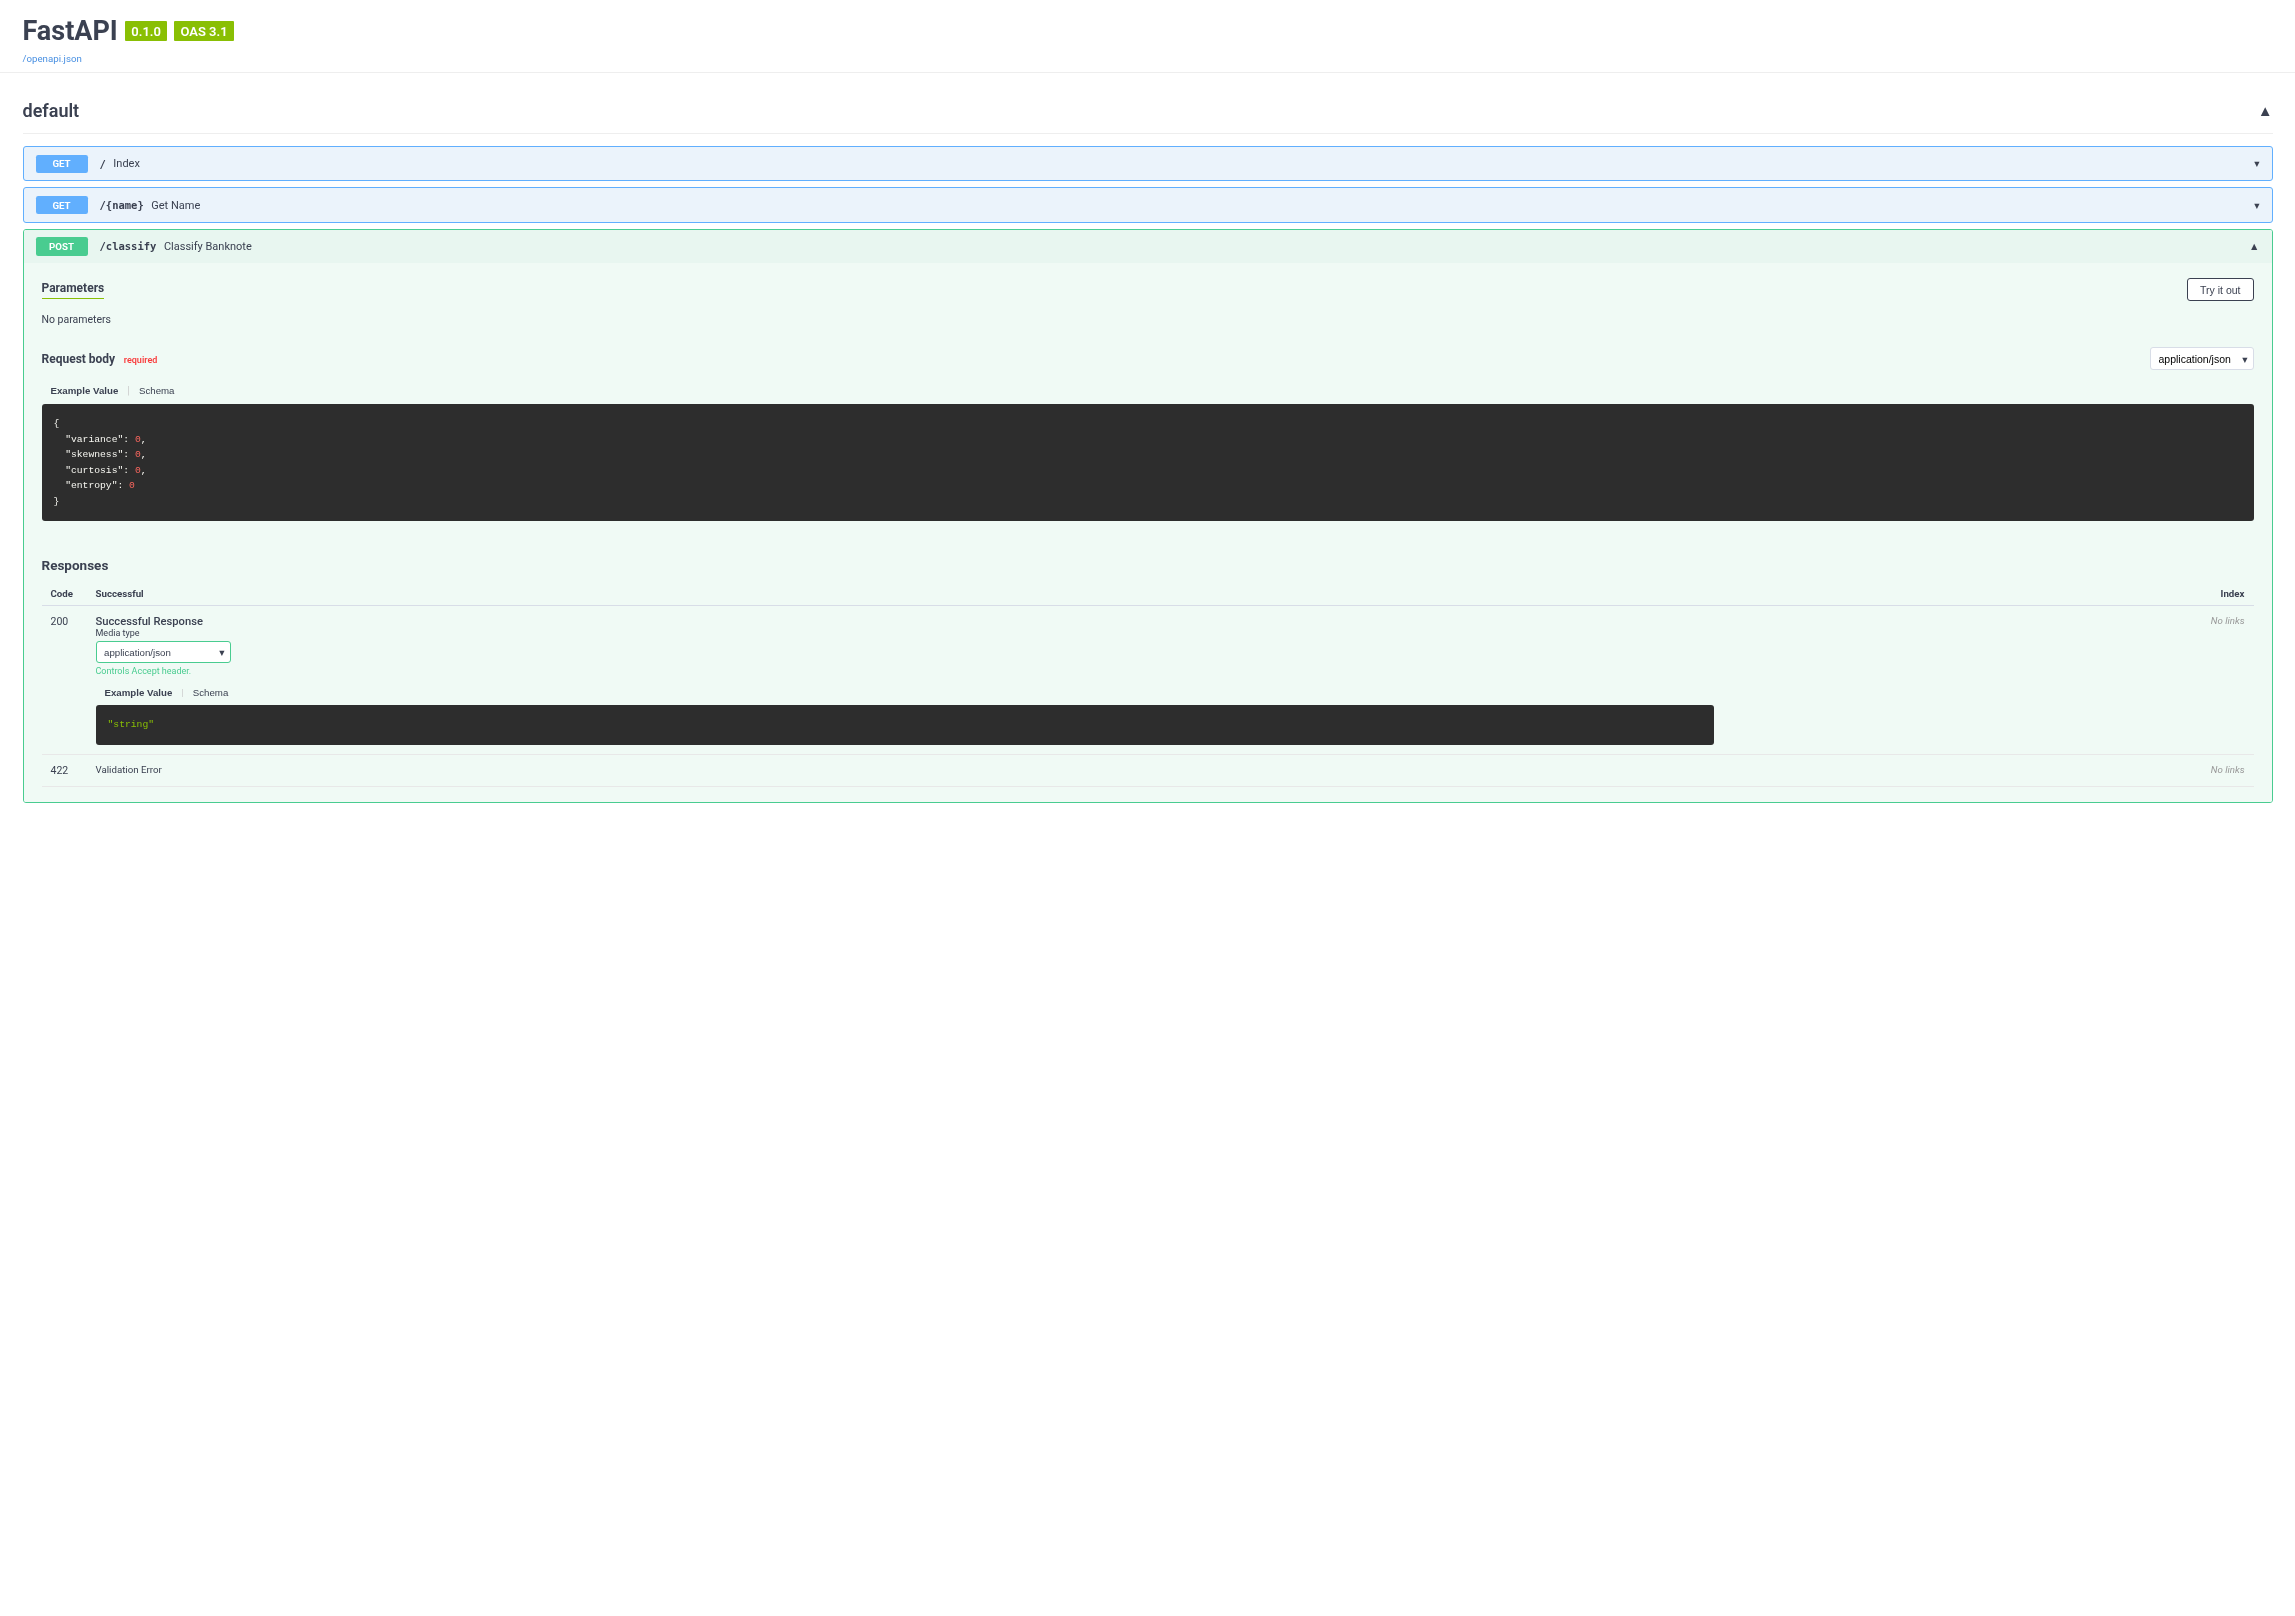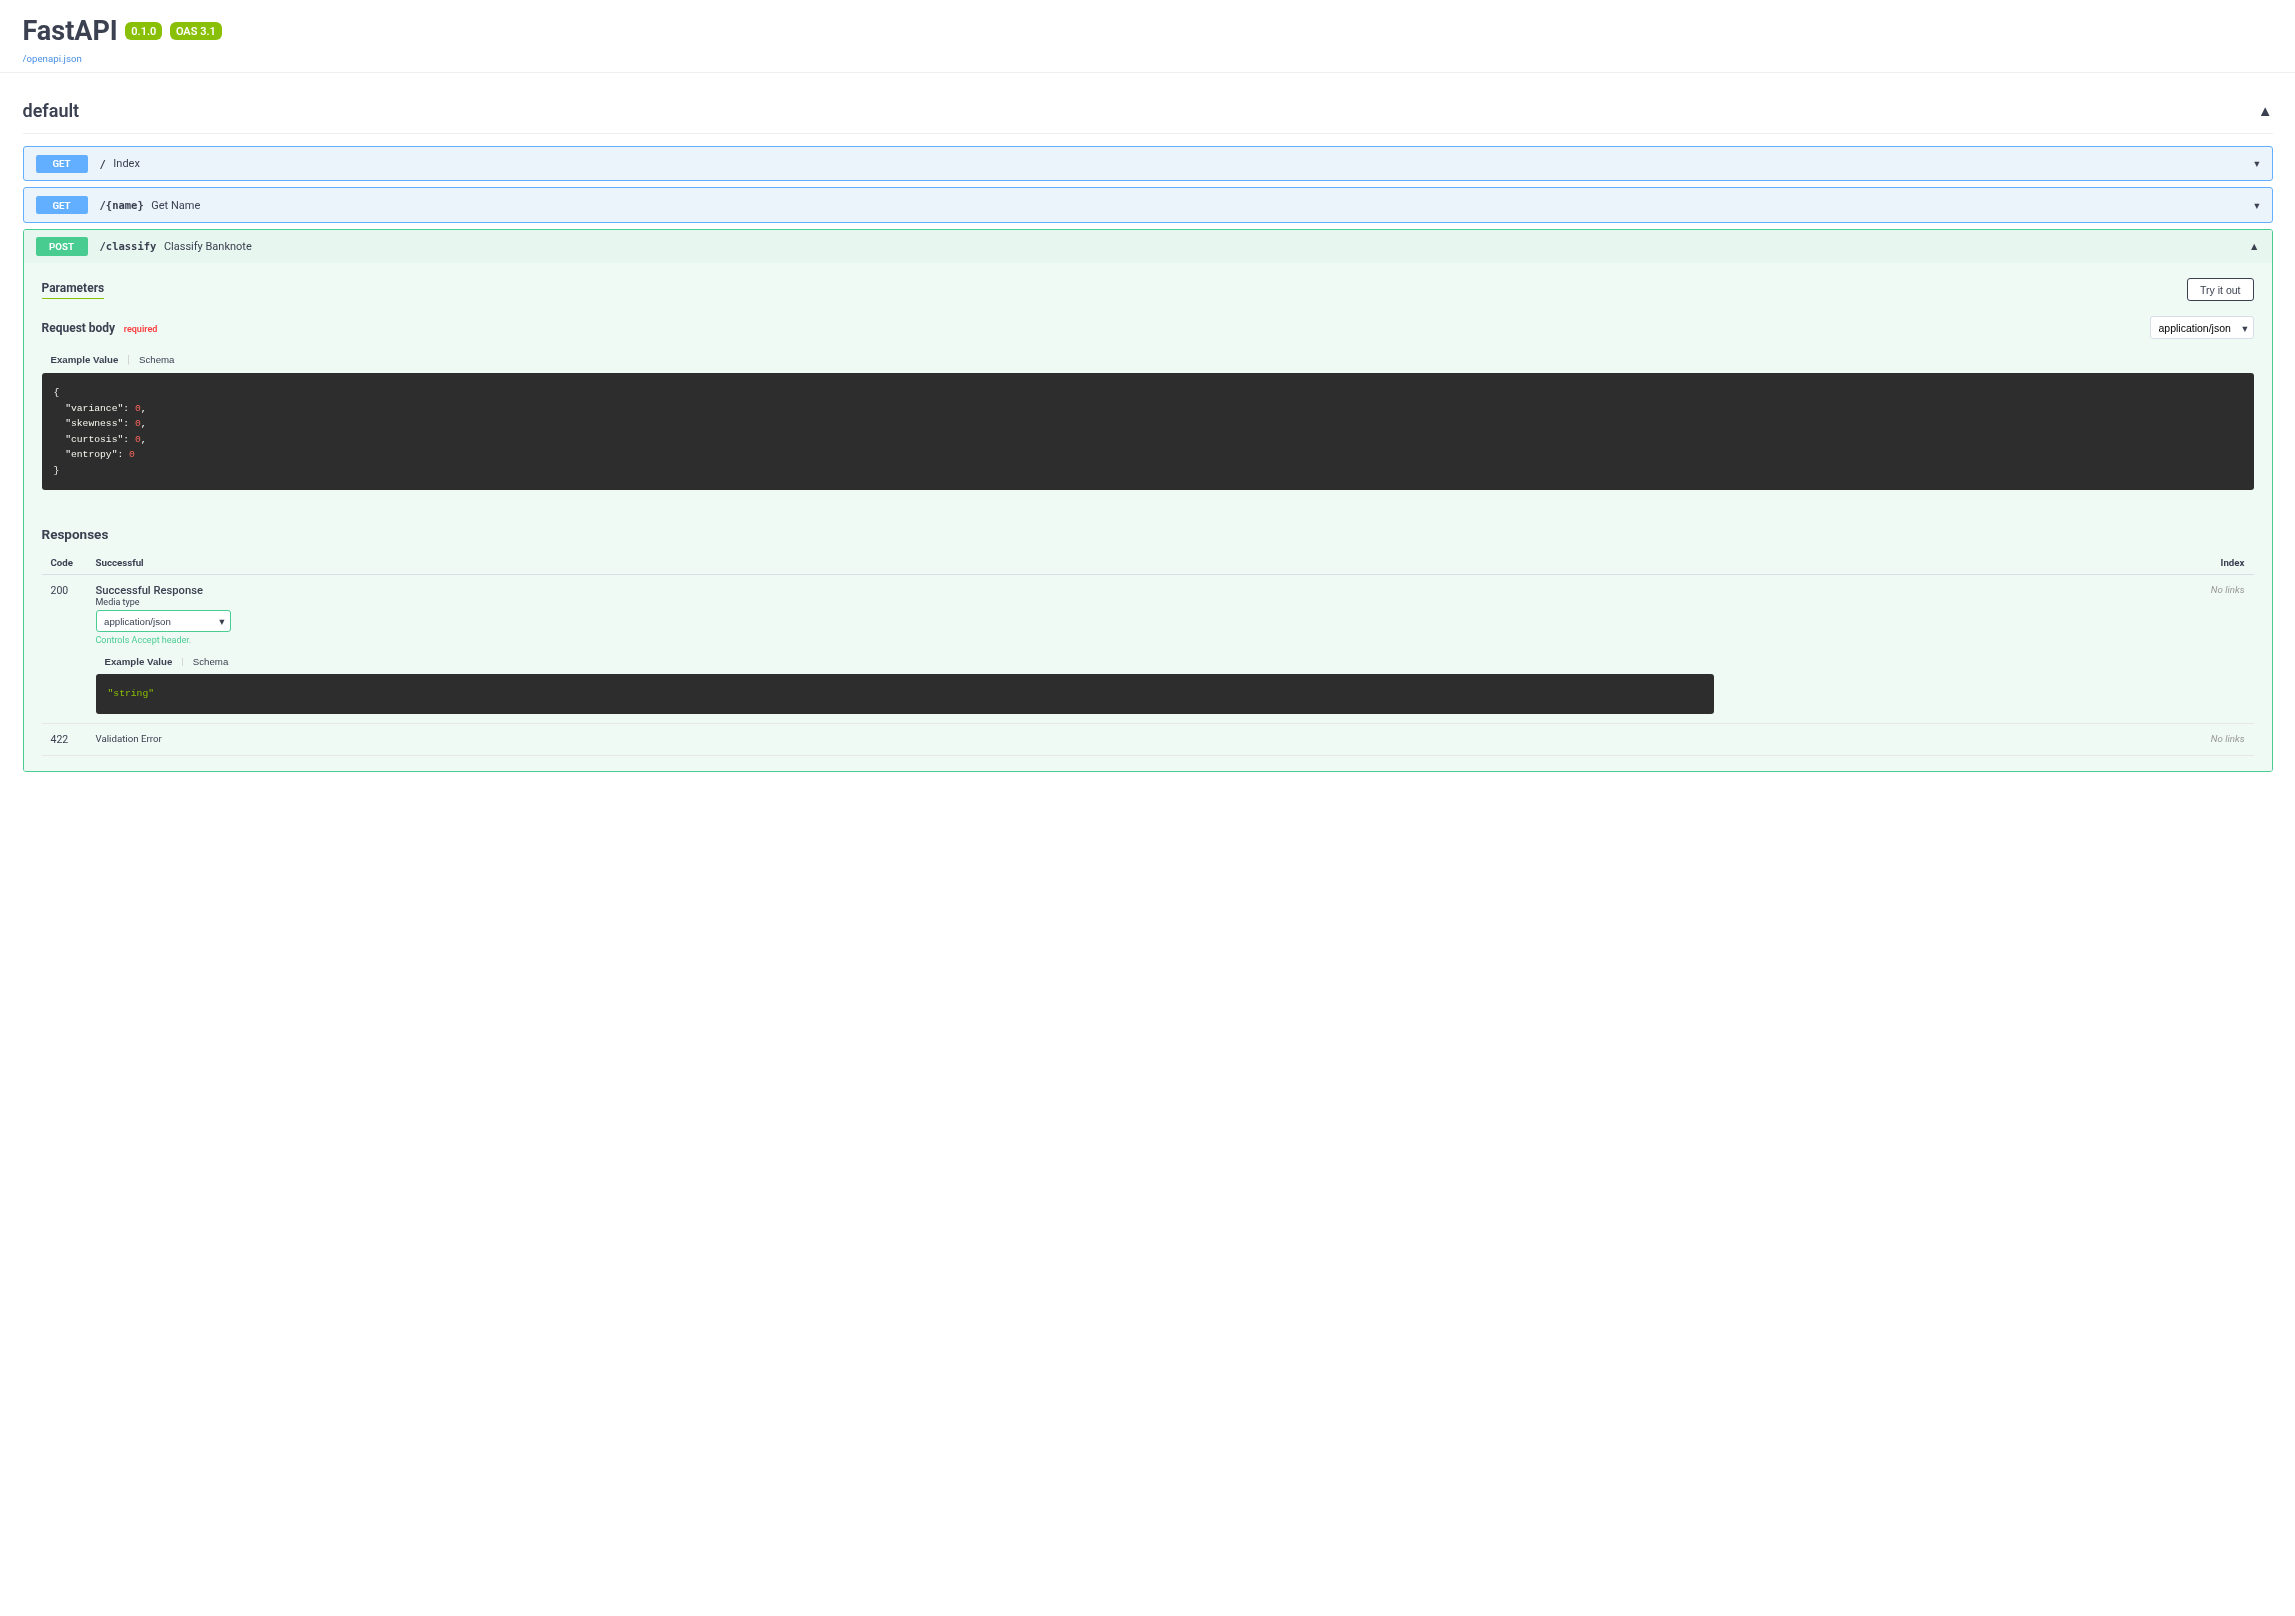--- a/index.html
+++ b/index.html
@@ -25,22 +25,22 @@
 
     .app-name {
       font-size: 27px;
       font-weight: 700;
       color: #3b4151;
     }
 
     .badge {
       display: inline-block;
       padding: 2.2px 6px;
-      border-radius: 6px;
-      font-size: 11px;
+      border-radius: 1px;
+      font-size: 13px;
       font-weight: 600;
     }
 
     .badge-version {
       background: #89bf04;
       color: #fff;
     }
 
     .badge-oas {
       background: #89bf04;
@@ -415,20 +415,21 @@
       <span class="endpoint-chevron">▲</span>
     </div>
 
     <div class="post-panel-body">
 
       <div class="parameters-section">
         <div class="parameters-header">
           <span class="parameters-title">Parameters</span>
           <button class="try-it-out-btn">Try it out</button>
         </div>
+        <div class="no-parameters">No parameters</div>
       </div>
 
       <div class="request-body-section">
         <div class="request-body-header">
           <div>
             <span class="request-body-title">Request body</span>
             <span class="required-badge">required</span>
           </div>
           <div class="select-wrapper">
             <select class="content-type-select">

